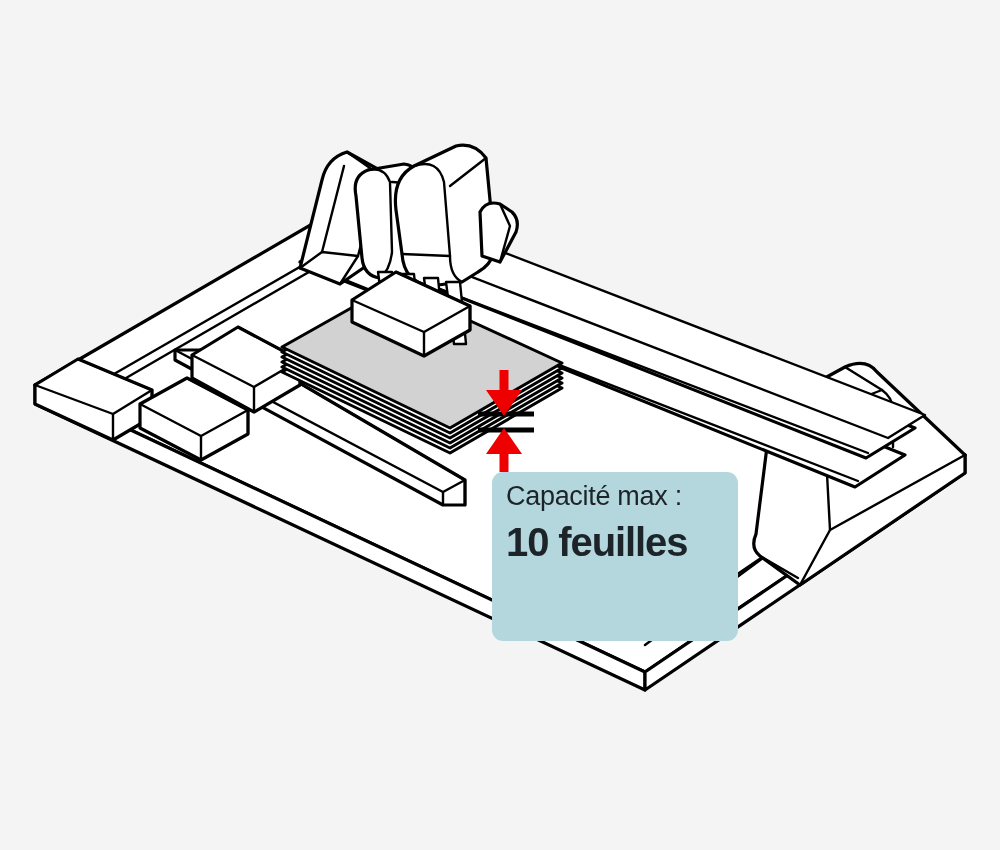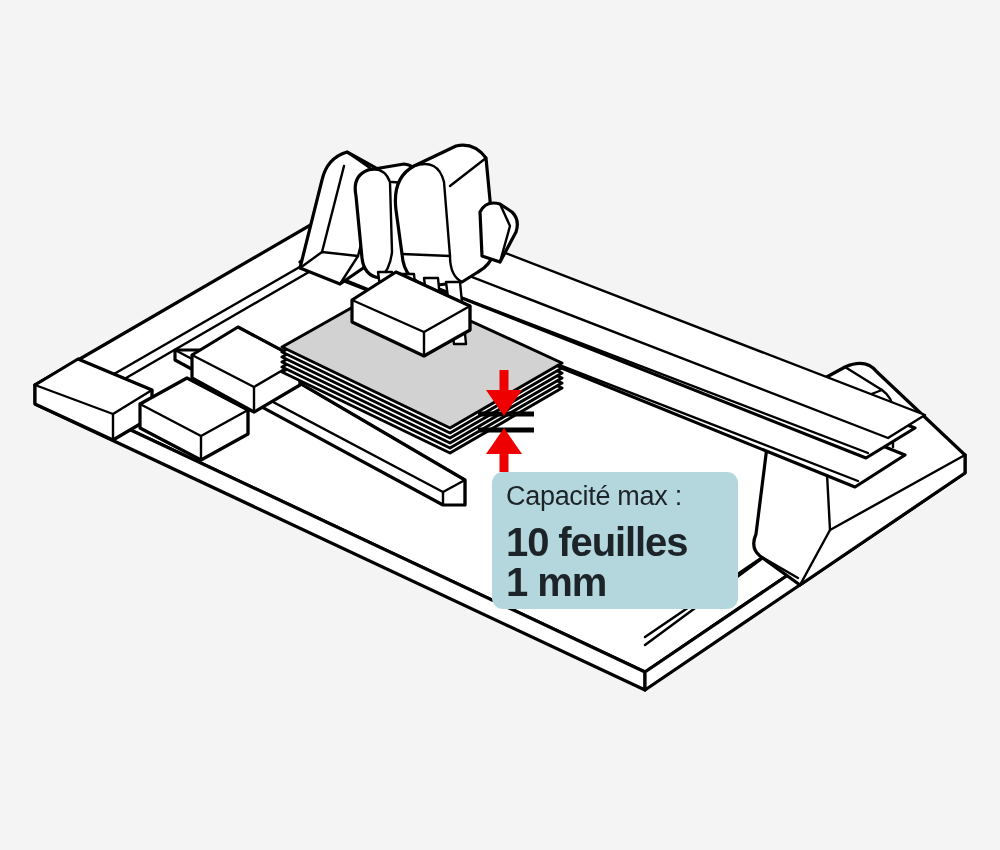--- a/index.html
+++ b/index.html
@@ -25,21 +25,21 @@
     left: 0;
     top: 0;
     width: 1000px;
     height: 850px;
   }
   .callout {
     position: absolute;
     left: 492px;
     top: 472px;
     width: 246px;
-    height: 137px;
+    height: 169px;
     border-radius: 11px;
     box-sizing: border-box;
     padding: 9px 0 0 14px;
     background: #b4d7de;
   }
   .callout-line1 {
     font-size: 27px;
     font-weight: 500;
     letter-spacing: -0.3px;
     color: #1d2429;
@@ -192,16 +192,15 @@
       <g>
         <line class="ar" x1="504" y1="472" x2="504" y2="440"></line>
         <polygon class="arh" points="504,428 486,454 522,454"></polygon>
       </g>
     </g>
   </svg>
 
   <div class="callout">
     <div class="callout-line1">Capacité max :</div>
     <div class="callout-line2">10 feuilles</div>
-    <div class="callout-line3">1 mm</div>
   </div>
 
 </div>
 
 </body></html>

